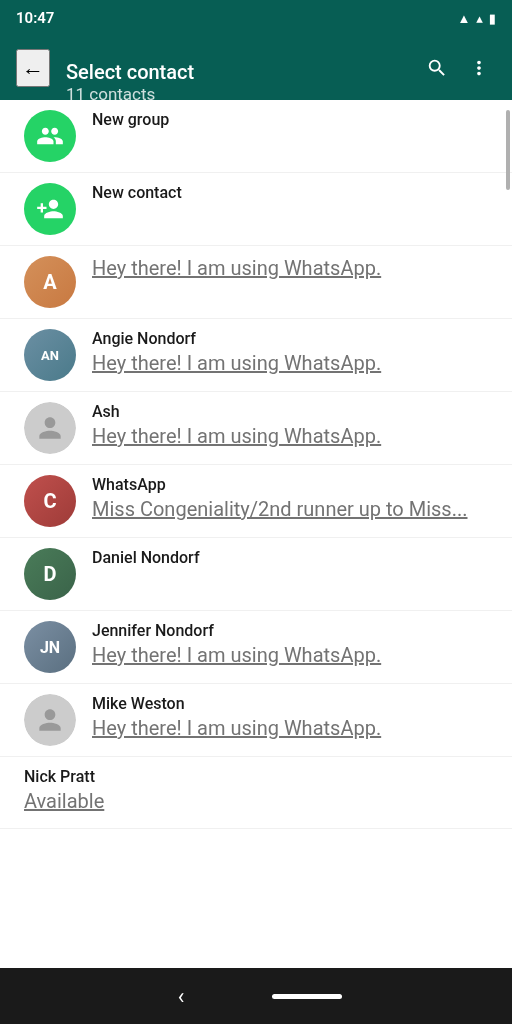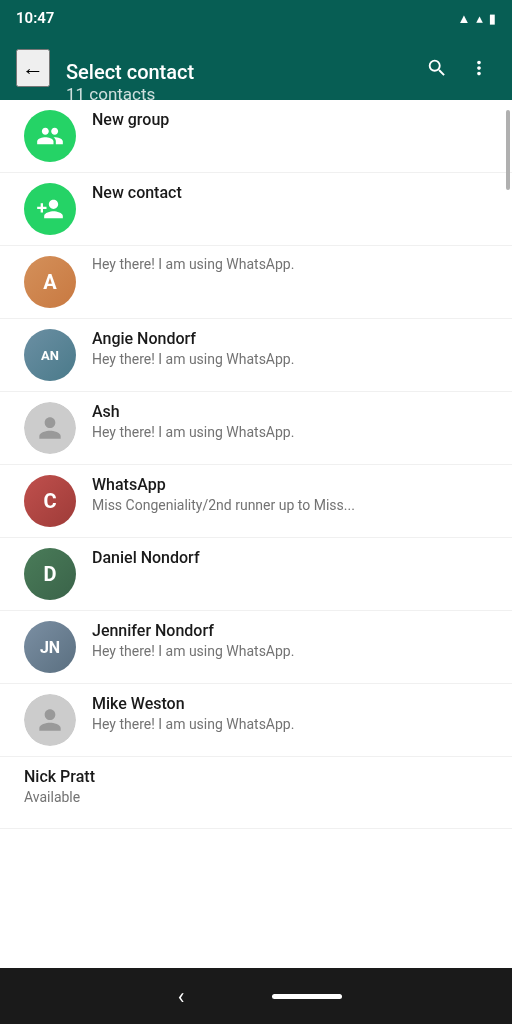--- a/index.html
+++ b/index.html
@@ -122,26 +122,27 @@
     .contact-info {
       flex: 1;
     }
     .contact-name {
       font-size: 16px;
       font-weight: 500;
       color: #1a1a1a;
       margin-bottom: 3px;
     }
     .contact-status {
-      font-size: 14px;
+      font-size: 20px;
       color: #737373;
       white-space: nowrap;
       overflow: hidden;
       text-overflow: ellipsis;
       max-width: 380px;
+      text-decoration: underline;
     }
 
     
     .green-icon {
       background: #25d366;
       border-radius: 50%;
       width: 52px;
       height: 52px;
       display: flex;
       align-items: center;

